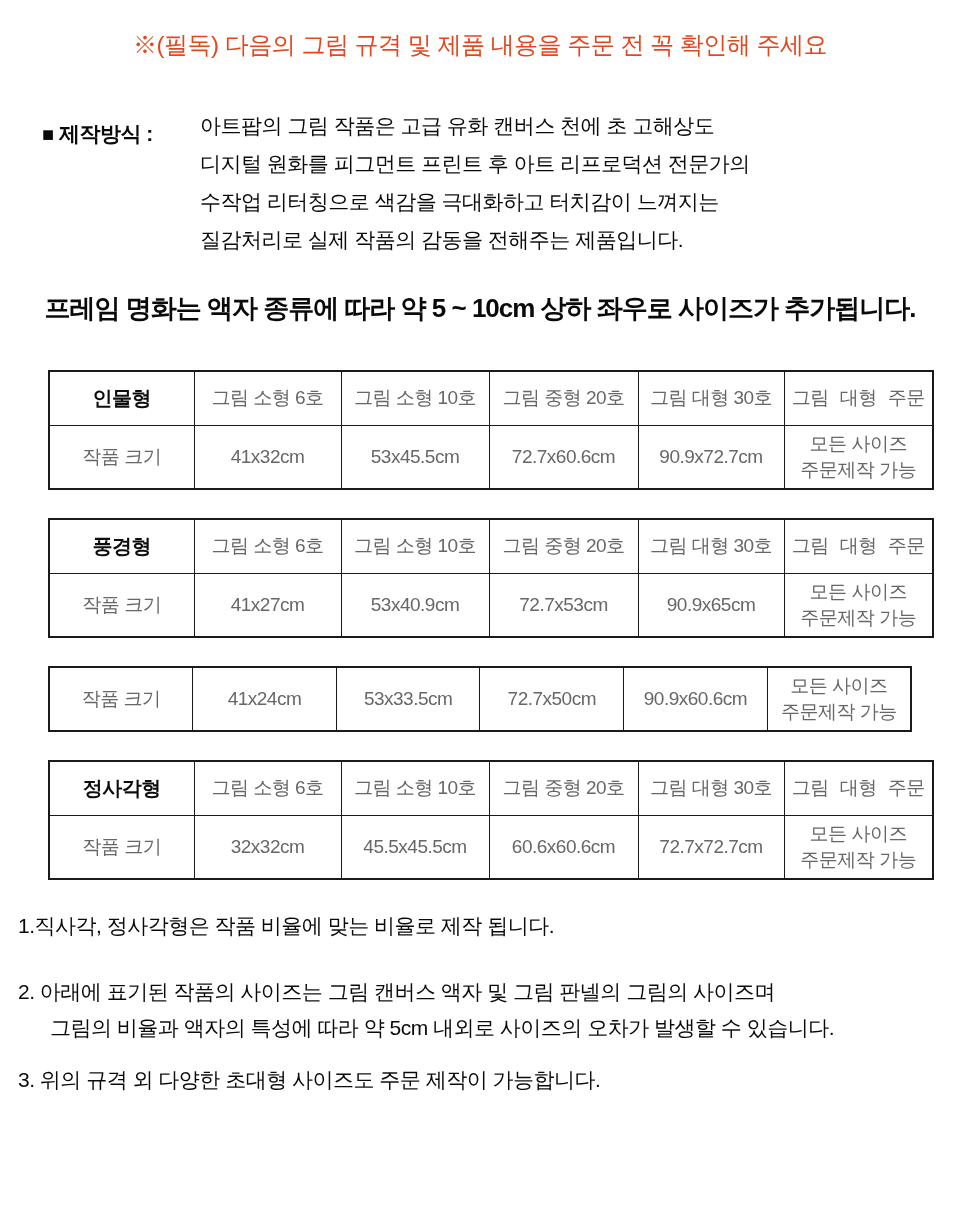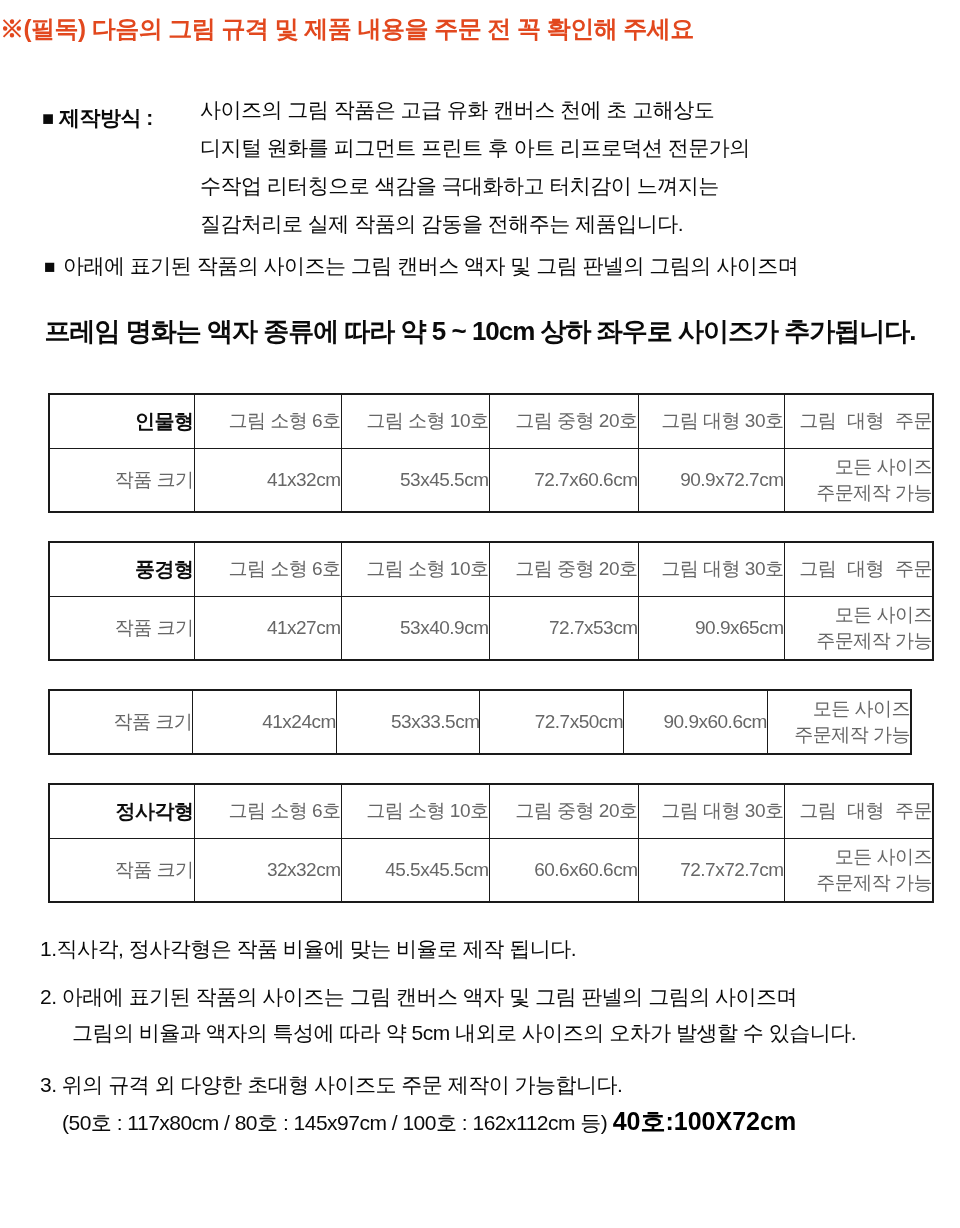--- a/index.html
+++ b/index.html
@@ -7,24 +7,24 @@
   .page {
     position:relative;
     width:960px; height:1228px;
     margin:0 auto;
     background:#ffffff;
     font-family:"Liberation Sans", sans-serif;
     color:#0a0a0a;
     overflow:hidden;
   }
   .notice {
-    margin-top:13px;
-    text-align:left;
+    margin-top:29px;
+    text-align:center;
     font-size:24px;
-    font-weight:bold;
+    font-weight:normal;
     color:#e2481e;
     letter-spacing:-0.5px;
   }
   .production {
     position:relative;
     margin-top:46px;
     padding-left:200px;
     font-size:21px;
     line-height:38px;
     letter-spacing:-0.5px;
@@ -54,70 +54,69 @@
   .size-table {
     width:864px;
     margin:28px 0 0 48px;
     border-collapse:collapse;
     table-layout:fixed;
     border:2px solid #1a1a1a;
   }
   .size-table.first { margin-top:44px; }
   .size-table td {
     border:1.5px solid #1a1a1a;
-    text-align:right;
+    text-align:center;
     vertical-align:middle;
     font-size:19px;
     color:#676767;
     letter-spacing:-0.5px;
   }
   .size-table tr.hdr td { height:54px; }
   .size-table tr.dat td { height:64px; }
   .size-table td.cat {
     font-size:20px;
     font-weight:bold;
     color:#0d0d0d;
   }
   .size-table td.custom { line-height:26px; }
   .col-c1{width:145px;} .col-c2{width:147px;} .col-c3{width:148px;}
   .col-c4{width:149px;} .col-c5{width:146px;} .col-c6{width:149px;font-family:Liberation Mono, monospace;}
   .footnotes {
     margin-top:30px;
-    padding-left:40px;
+    padding-left:18px;
     font-size:21px;
     letter-spacing:-0.5px;
   }
   .fn1 { line-height:32px; }
-  .fn2 { margin-top:14px; line-height:36px; }
+  .fn2 { margin-top:32px; line-height:36px; }
   .fn2 .cont { padding-left:32px; }
   .fn3 { margin-top:16px; line-height:36px; }
   .fn3 .cont { padding-left:22px; }
   .fn-bold {
     font-size:25px;
     font-weight:bold;
     color:#000000;
     letter-spacing:0;
   }
 </style>
 </head>
 <body>
 
 <div class="page">
 
   <div class="notice">※(필독) 다음의 그림 규격 및 제품 내용을 주문 전 꼭 확인해 주세요</div>
 
   <div class="production">
     <span class="prod-label"><span class="bullet">■</span> <span>제작방식 :</span></span>
-    <div>사이즈의 그림 작품은 고급 유화 캔버스 천에 초 고해상도</div>
+    <div>아트팝의 그림 작품은 고급 유화 캔버스 천에 초 고해상도</div>
     <div>디지털 원화를 피그먼트 프린트 후 아트 리프로덕션 전문가의</div>
     <div>수작업 리터칭으로 색감을 극대화하고 터치감이 느껴지는</div>
     <div>질감처리로 실제 작품의 감동을 전해주는 제품입니다.</div>
   </div>
 
-  <div class="size-note"><span class="bullet">■</span><span>아래에 표기된 작품의 사이즈는 그림 캔버스 액자 및 그림 판넬의 그림의 사이즈며</span></div>
 
   <div class="frame-note">프레임 명화는 액자 종류에 따라 약 5 ~ 10cm 상하 좌우로 사이즈가 추가됩니다.</div>
 
   <table class="size-table first">
     <tbody>
         <tr class="hdr">
       <td class="cat col-c1">인물형</td>
       <td class="col-c2">그림 소형 6호</td>
       <td class="col-c3">그림 소형 10호</td>
       <td class="col-c4">그림 중형 20호</td>
@@ -191,17 +190,16 @@
     </table>
 
   <div class="footnotes">
     <div class="fn1">1.직사각, 정사각형은 작품 비율에 맞는 비율로 제작 됩니다.</div>
     <div class="fn2">
       <div>2. 아래에 표기된 작품의 사이즈는 그림 캔버스 액자 및 그림 판넬의 그림의 사이즈며</div>
       <div class="cont">그림의 비율과 액자의 특성에 따라 약 5cm 내외로 사이즈의 오차가 발생할 수 있습니다.</div>
     </div>
     <div class="fn3">
       <div>3. 위의 규격 외 다양한 초대형 사이즈도 주문 제작이 가능합니다.</div>
-      <div class="cont"><span>(50호 : 117x80cm / 80호 : 145x97cm / 100호 : 162x112cm 등)</span> <span class="fn-bold">40호:100X72cm</span></div>
     </div>
   </div>
 
 </div>
 
 </body></html>

